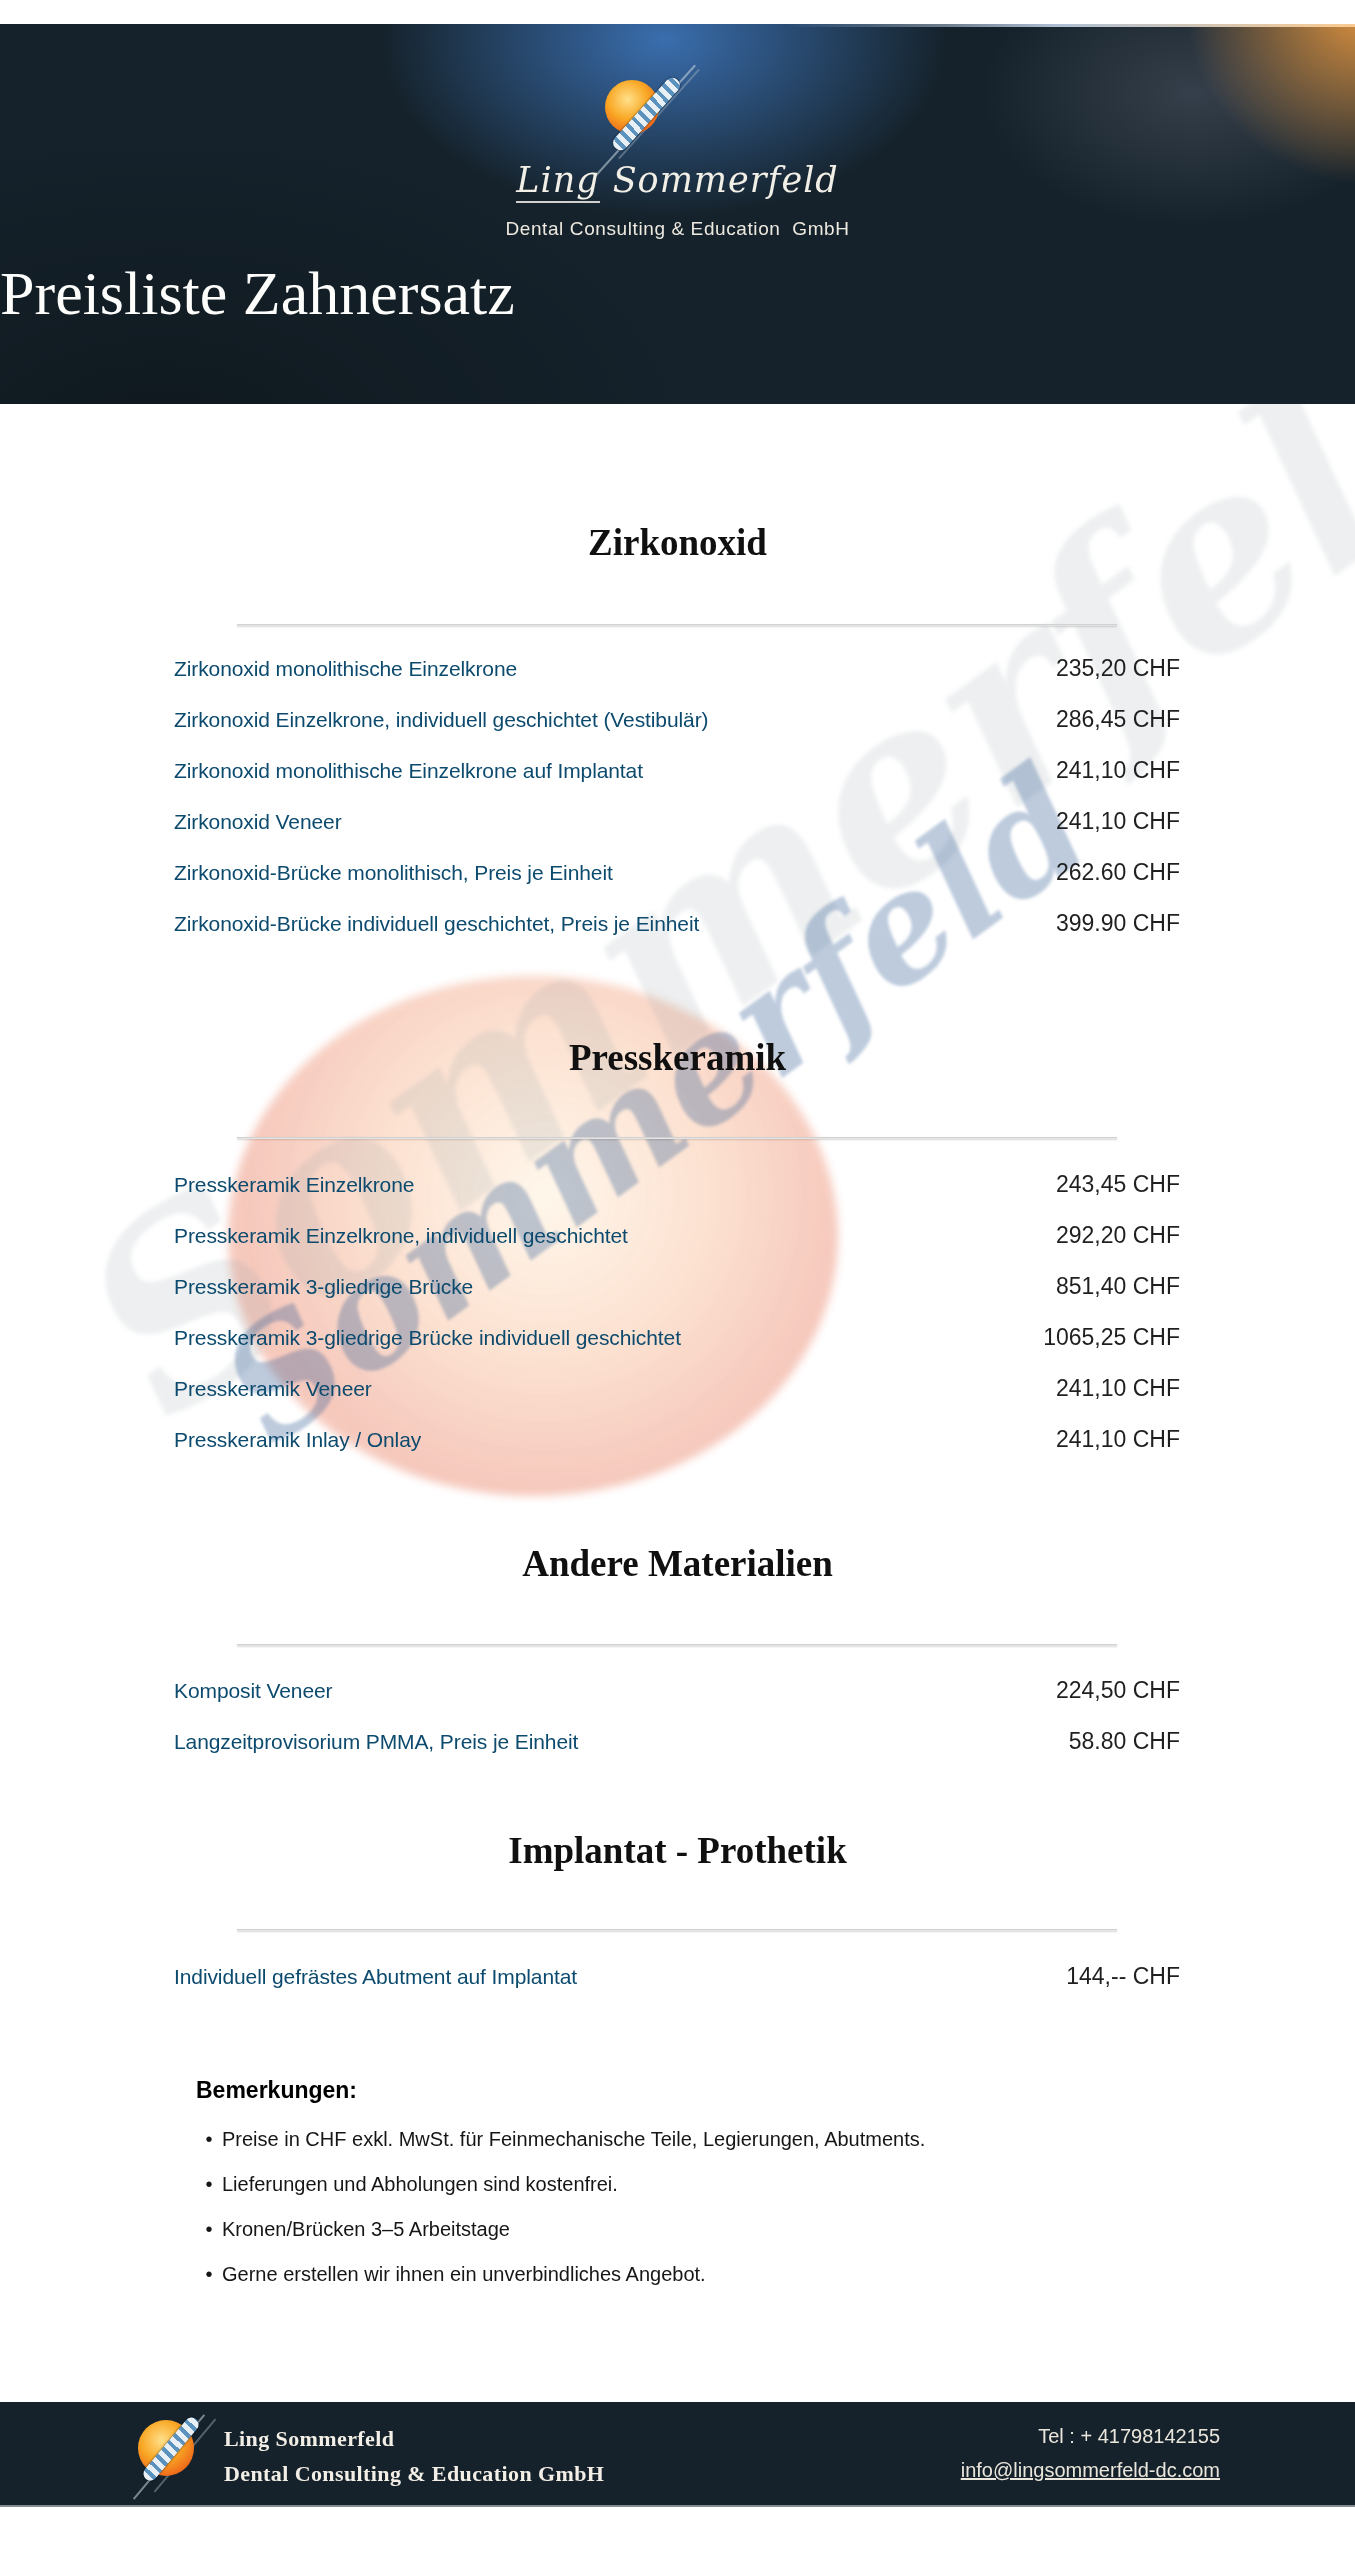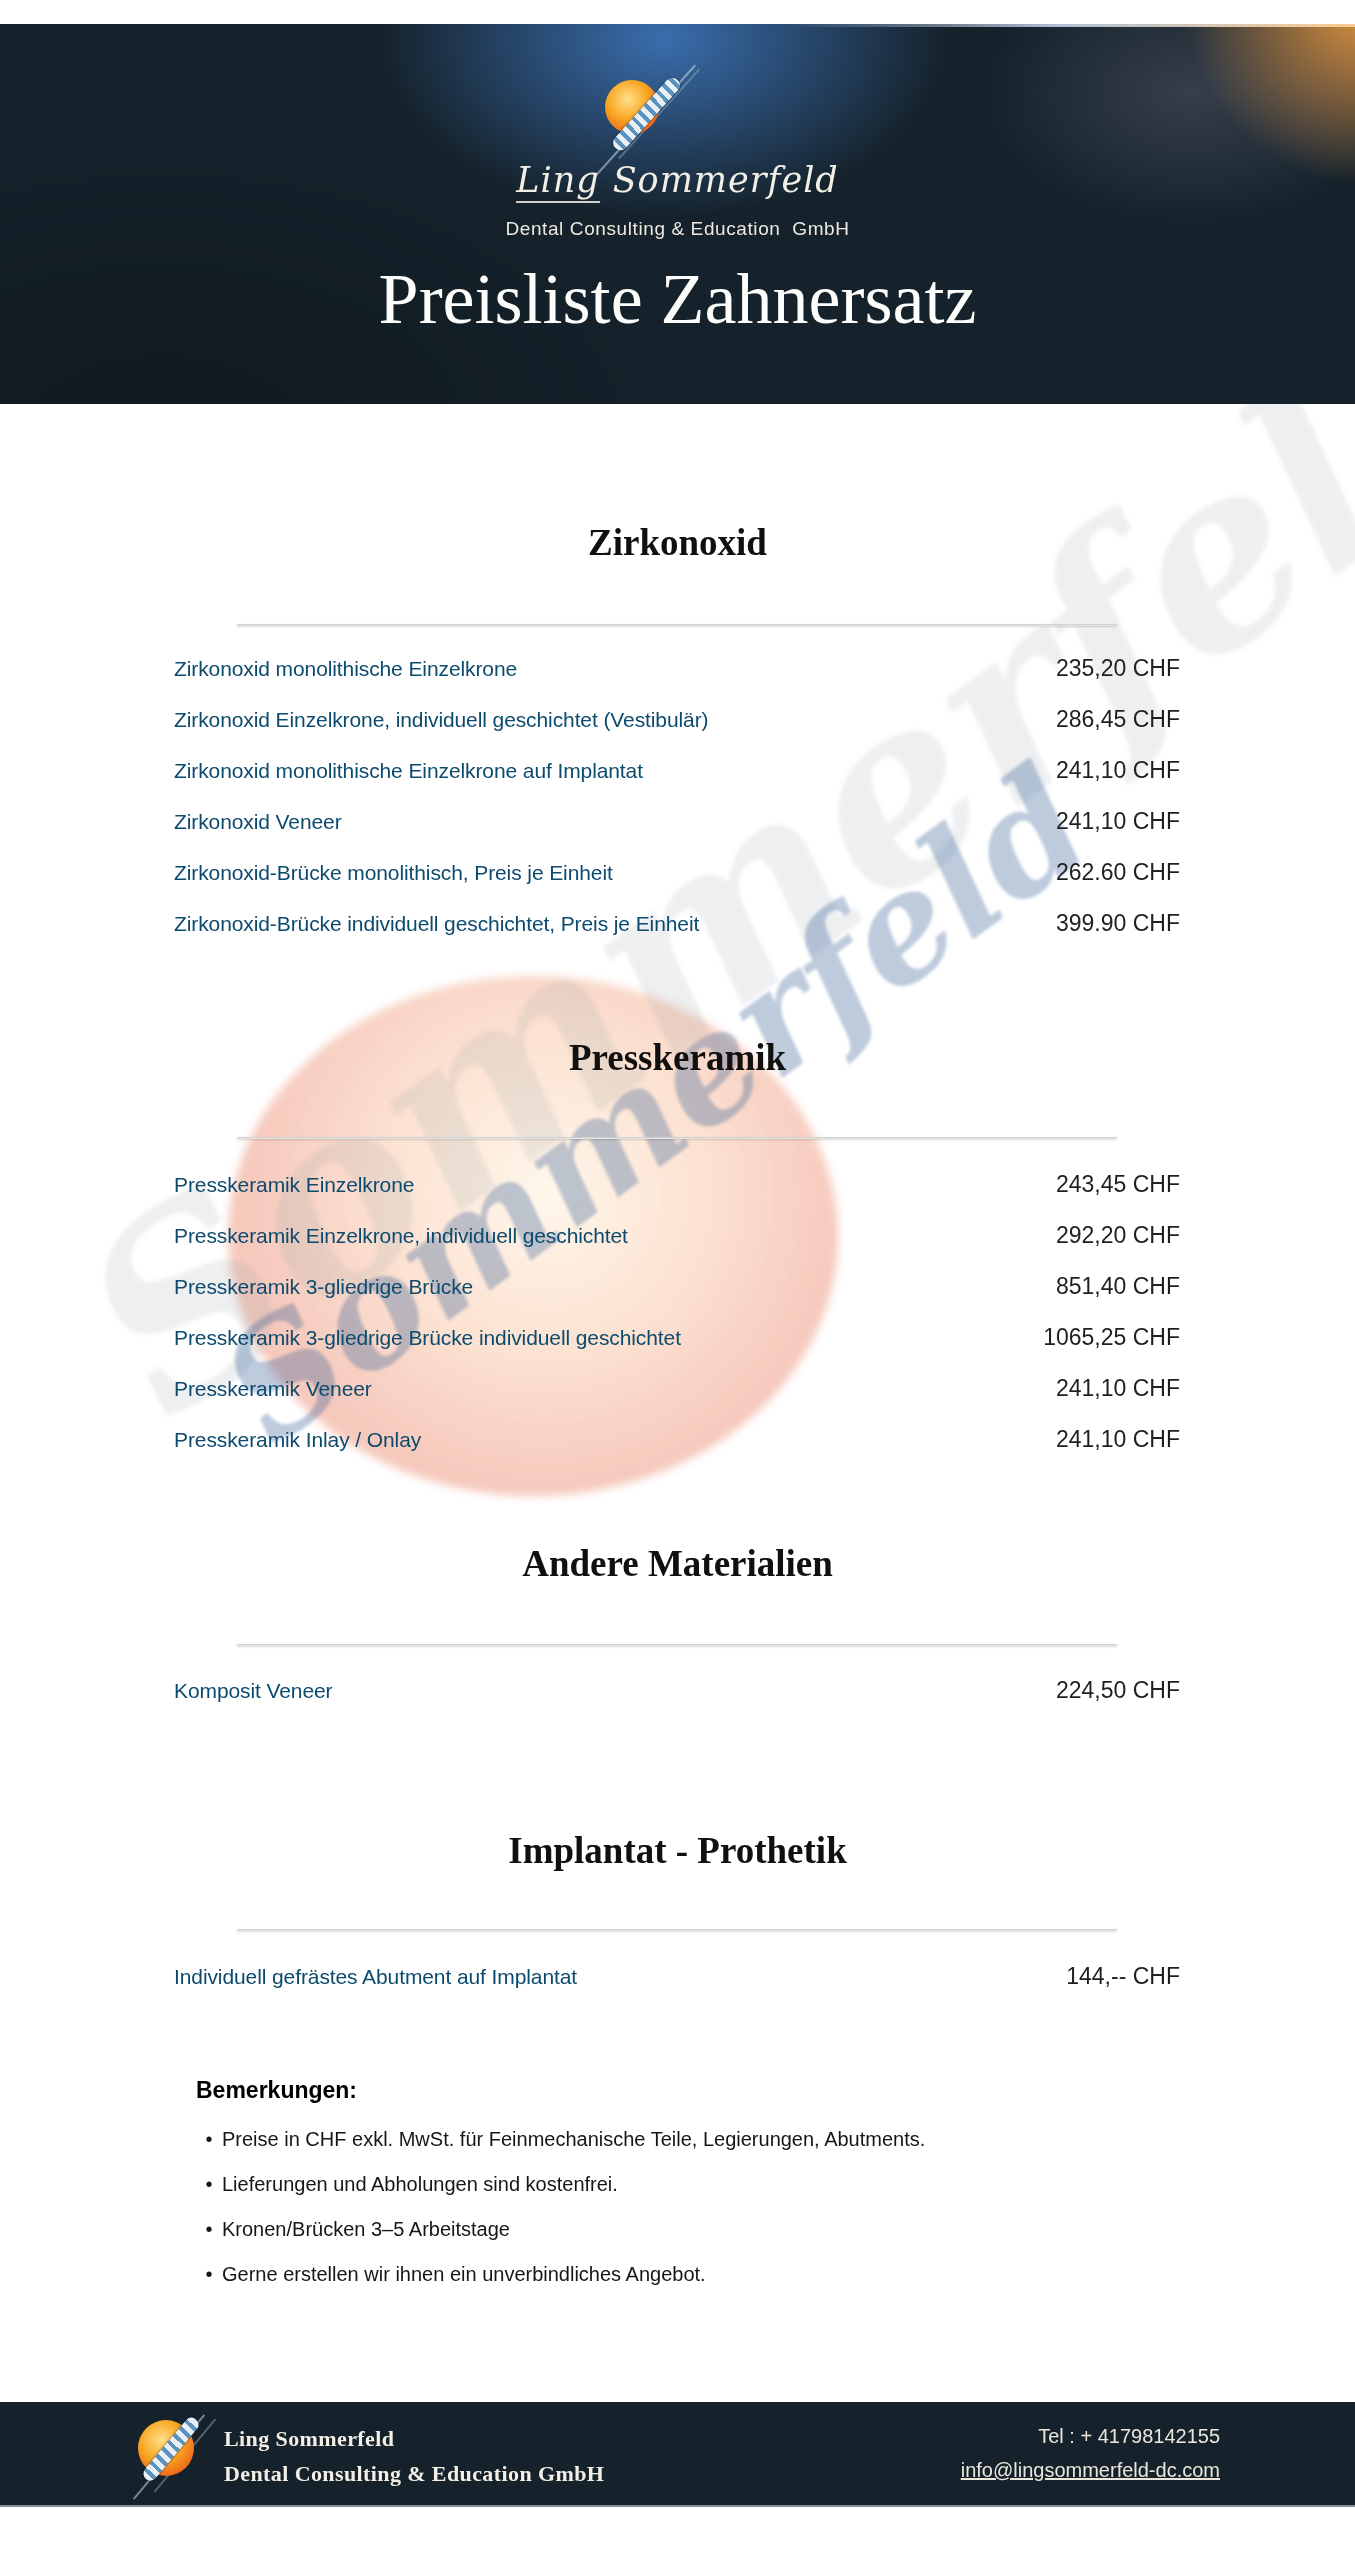--- a/index.html
+++ b/index.html
@@ -47,22 +47,22 @@
     font-family:"DejaVu Serif", serif; font-style:italic; font-size:35px;
     color:#F2EFE7; letter-spacing:1px; z-index:6;
   }
   .brand-script .first { border-bottom:2px solid rgba(242,239,231,0.85); padding-bottom:1px; }
   .brand-script .rest { margin-left:13px; }
   .brand-sub {
     position:absolute; top:194px; left:0; width:100%; text-align:center;
     font-size:19px; letter-spacing:0.6px; color:#EDE9DF; white-space:pre; z-index:6;
   }
   .title {
-    position:absolute; top:234px; left:0; width:100%; margin:0; text-align:center;
-    font-family:"Liberation Serif", serif; font-weight:500; font-size:72px;
+    position:absolute; top:234px; left:0; width:100%; margin:0; text-align:left;
+    font-family:"Liberation Serif", serif; font-weight:500; font-size:62px;
     color:#FDFDFB; letter-spacing:0px; z-index:6;
   }
 
   
   .wm { position:absolute; z-index:1; pointer-events:none; }
   .wm-circle {
     left:228px; top:952px; width:610px; height:520px; border-radius:50%;
     background: radial-gradient(circle at 52% 42%,
       rgba(255,238,214,0.60) 0%, rgba(246,160,106,0.38) 36%,
       rgba(228,86,48,0.40) 68%, rgba(222,74,42,0.34) 100%);
@@ -205,20 +205,24 @@
     </div>
   </div>
 
   <h2 class="s-heading sh3">Andere Materialien</h2>
   <div class="divider d3"></div>
   <div class="rows r3">
     <div class="row">
       <span class="lbl">Komposit Veneer</span>
       <span class="prc">224,50 CHF</span>
     </div>
+    <div class="row">
+      <span class="lbl">Langzeitprovisorium PMMA, Preis je Einheit</span>
+      <span class="prc">58.80 CHF</span>
+    </div>
   </div>
 
   <h2 class="s-heading sh4">Implantat - Prothetik</h2>
   <div class="divider d4"></div>
   <div class="rows r4">
     <div class="row">
       <span class="lbl">Individuell gefrästes Abutment auf Implantat</span>
       <span class="prc">144,-- CHF</span>
     </div>
   </div>

